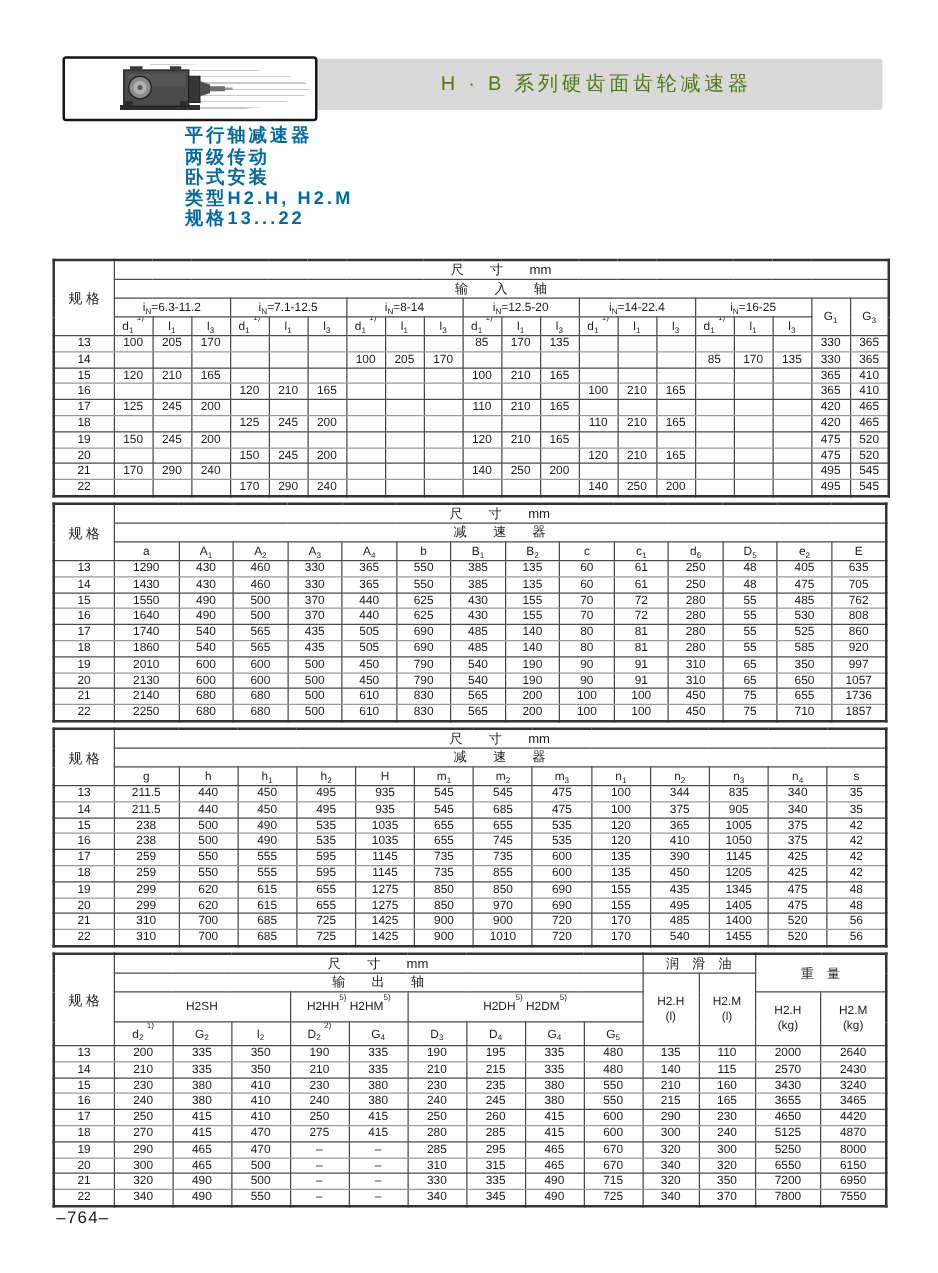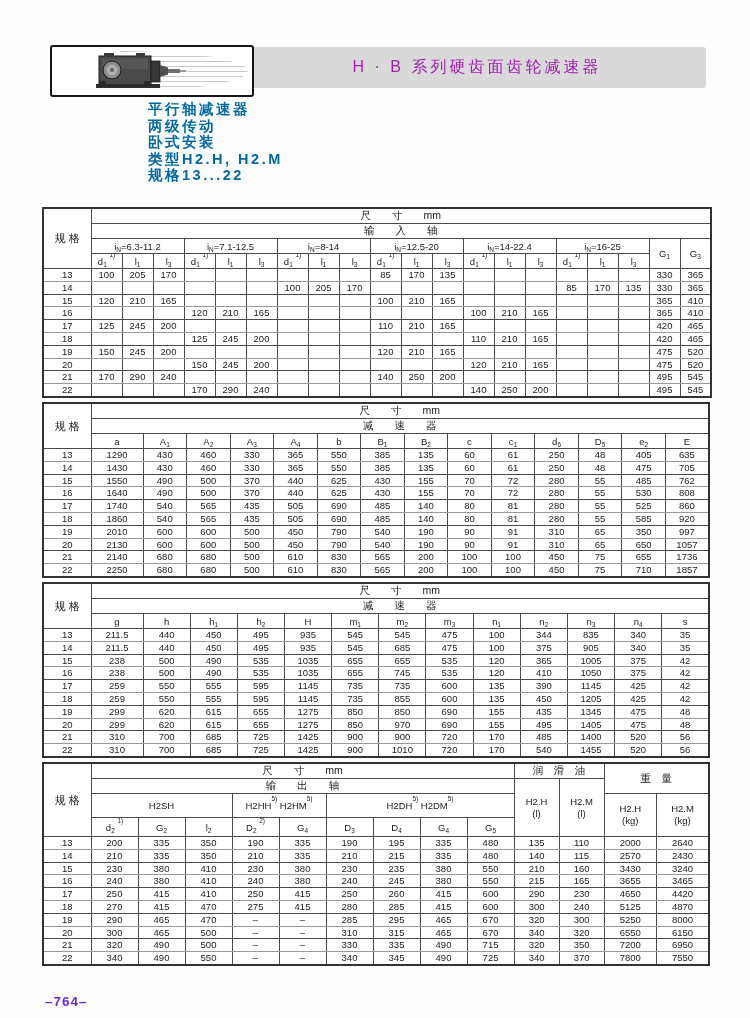--- a/index.html
+++ b/index.html
@@ -2,21 +2,21 @@
 <html><head>
 <meta charset="utf-8">
 <style>
   html,body{margin:0;padding:0;background:#ffffff;}
   .page{position:relative;width:750px;height:1018px;background:#fefefe;overflow:hidden;
         font-family:"Liberation Sans","DejaVu Sans",sans-serif;color:#1c1c1c;}
 
   
   .banner{position:absolute;left:248px;top:47px;width:458px;height:41px;background:#d9d9d9;
           border-radius:3px;display:flex;align-items:center;justify-content:center;}
-  .banner-title{font-size:16px;letter-spacing:3px;color:#a21caf;}
+  .banner-title{font-size:16px;letter-spacing:3px;color:#4d7c0f;}
   .logo-box{position:absolute;left:50px;top:45px;width:200px;height:48px;background:#ffffff;
             border:2px solid #151515;border-radius:3px;z-index:2;overflow:hidden;}
   .streaks{position:absolute;left:34%;top:8%;right:2%;bottom:8%;
            background:repeating-linear-gradient(to bottom,#c9c9c9 0 1px,transparent 1px 5px);
            border-radius:0 100% 100% 0 / 0 50% 50% 0;}
   .machine{position:absolute;left:0;top:0;width:200px;height:48px;}
 
   
   .intro{position:absolute;left:148px;top:101px;}
   .intro-line{font-size:14.5px;font-weight:bold;letter-spacing:2.5px;line-height:16.6px;color:#0369a1;}
@@ -34,21 +34,21 @@
   .th-spec{font-size:11px;}
   .th-sym{font-size:9.5px;}
   .h15{height:14px;} .h16{height:15px;} .h24{height:24px;padding-left:12px;} .h20{height:19px;}
   sub,sup{font-size:6.5px;line-height:0;}
   sup{vertical-align:top;position:relative;top:-1px;}
   sub{vertical-align:baseline;position:relative;top:2px;}
   .two-line div{line-height:12px;}
   .t1{top:207px;} .t2{top:402px;} .t3{top:582px;} .t4{top:762px;}
 
   
-  .footer{position:absolute;left:45px;top:994px;font-size:13.5px;letter-spacing:1px;color:#6d28d9;font-weight:bold;}
+  .footer{position:absolute;left:45px;top:966px;font-size:13.5px;letter-spacing:1px;color:#0f172a;}
 </style>
 </head>
 <body>
 
 <div class="page">
 
   <div class="banner">
     <span class="banner-title">H · B 系列硬齿面齿轮减速器</span>
   </div>
 

